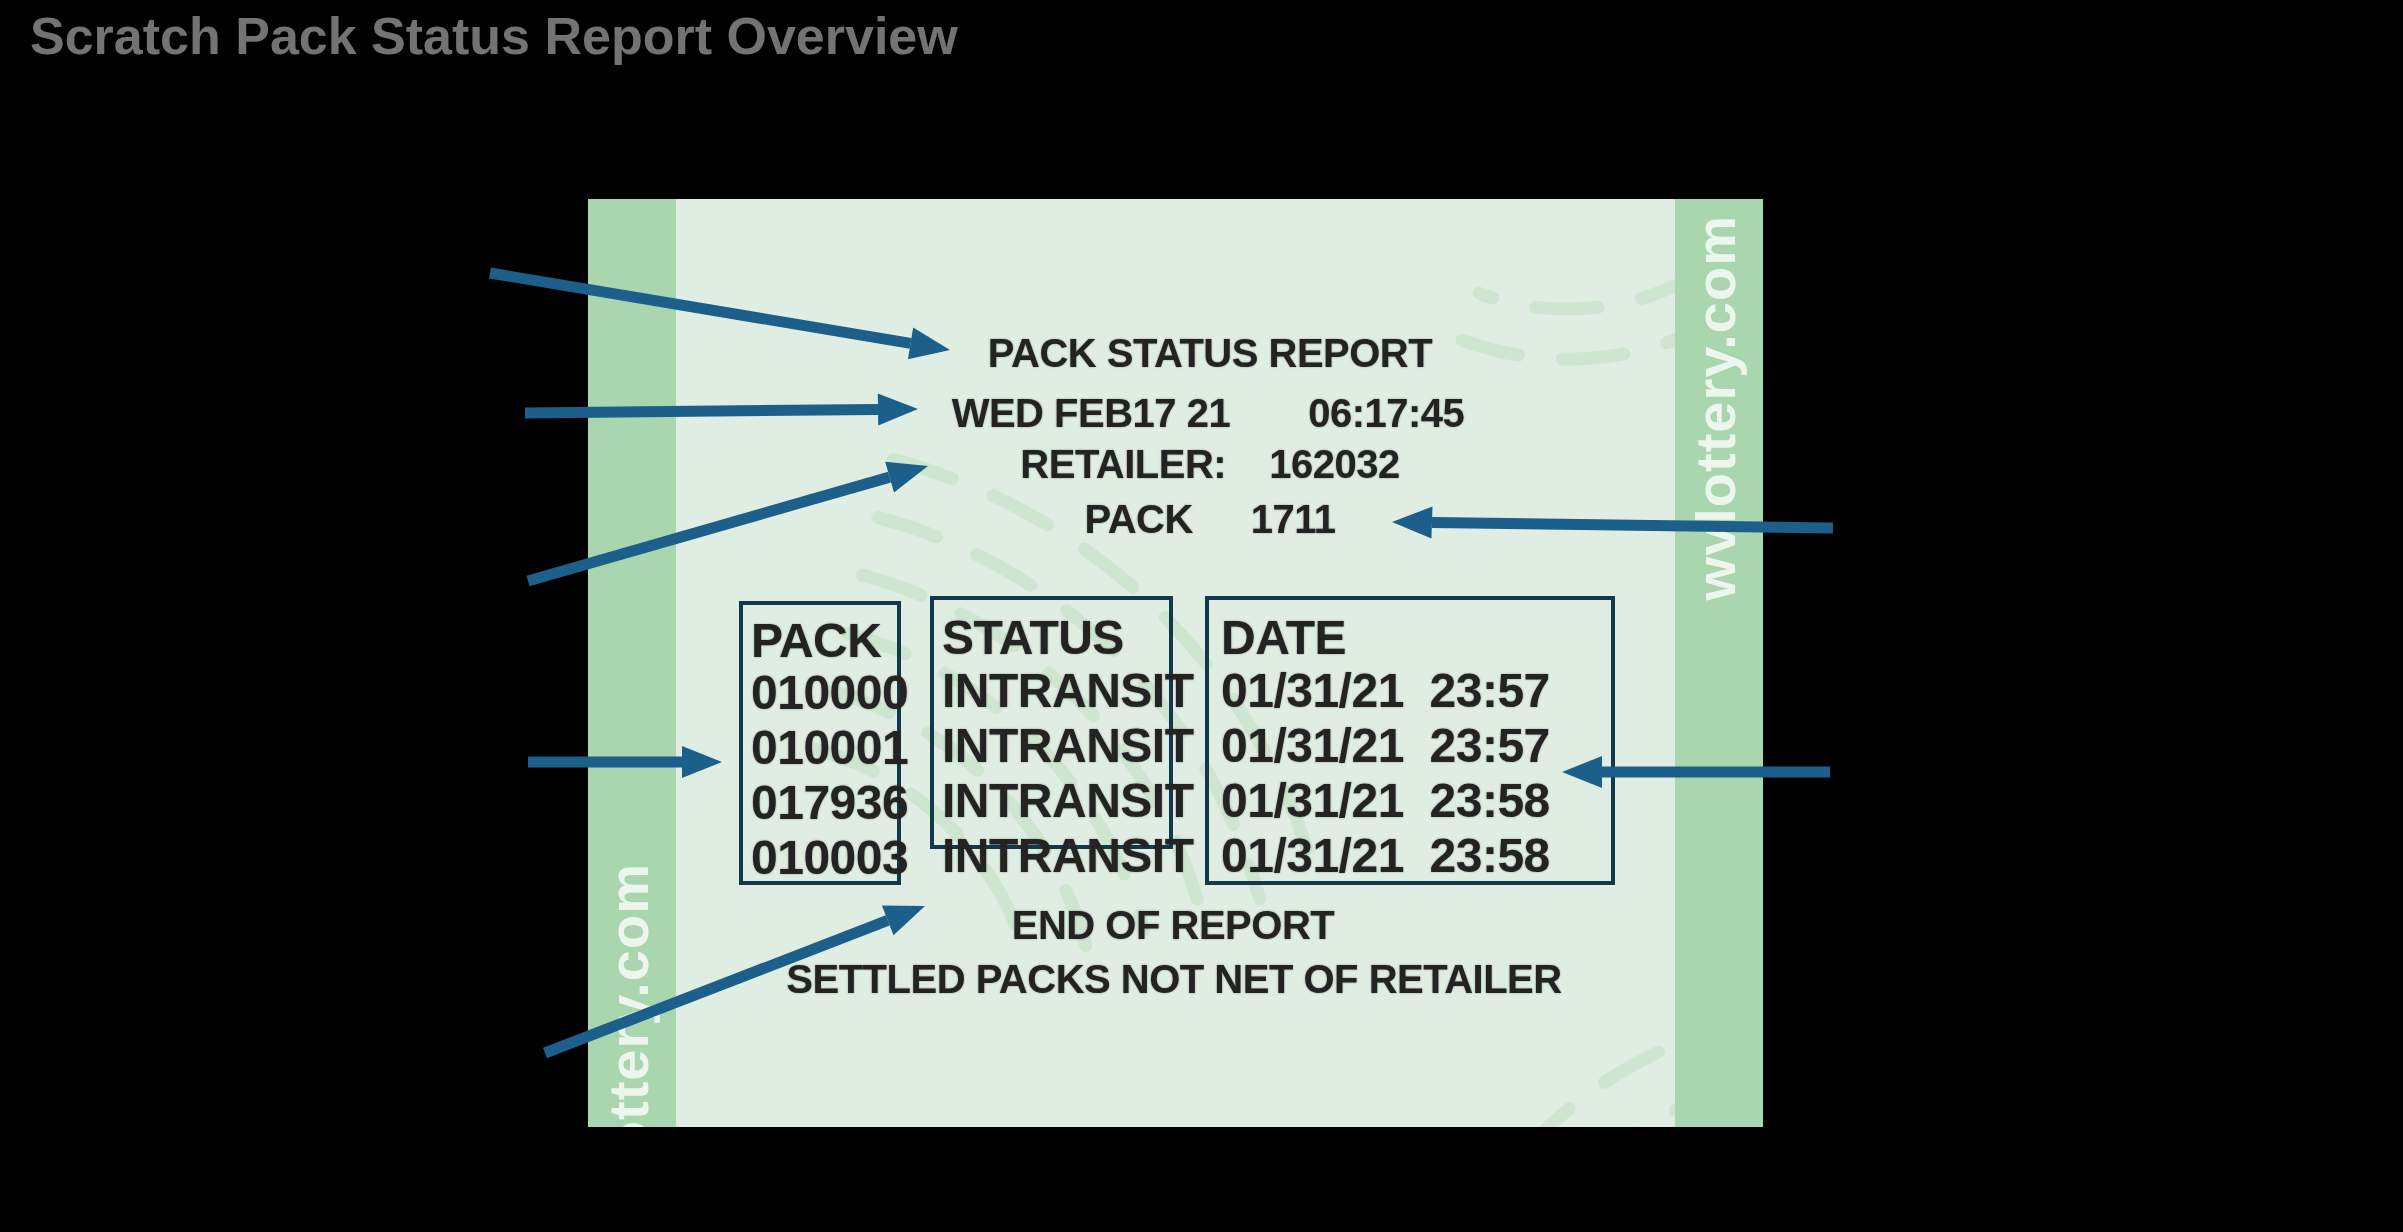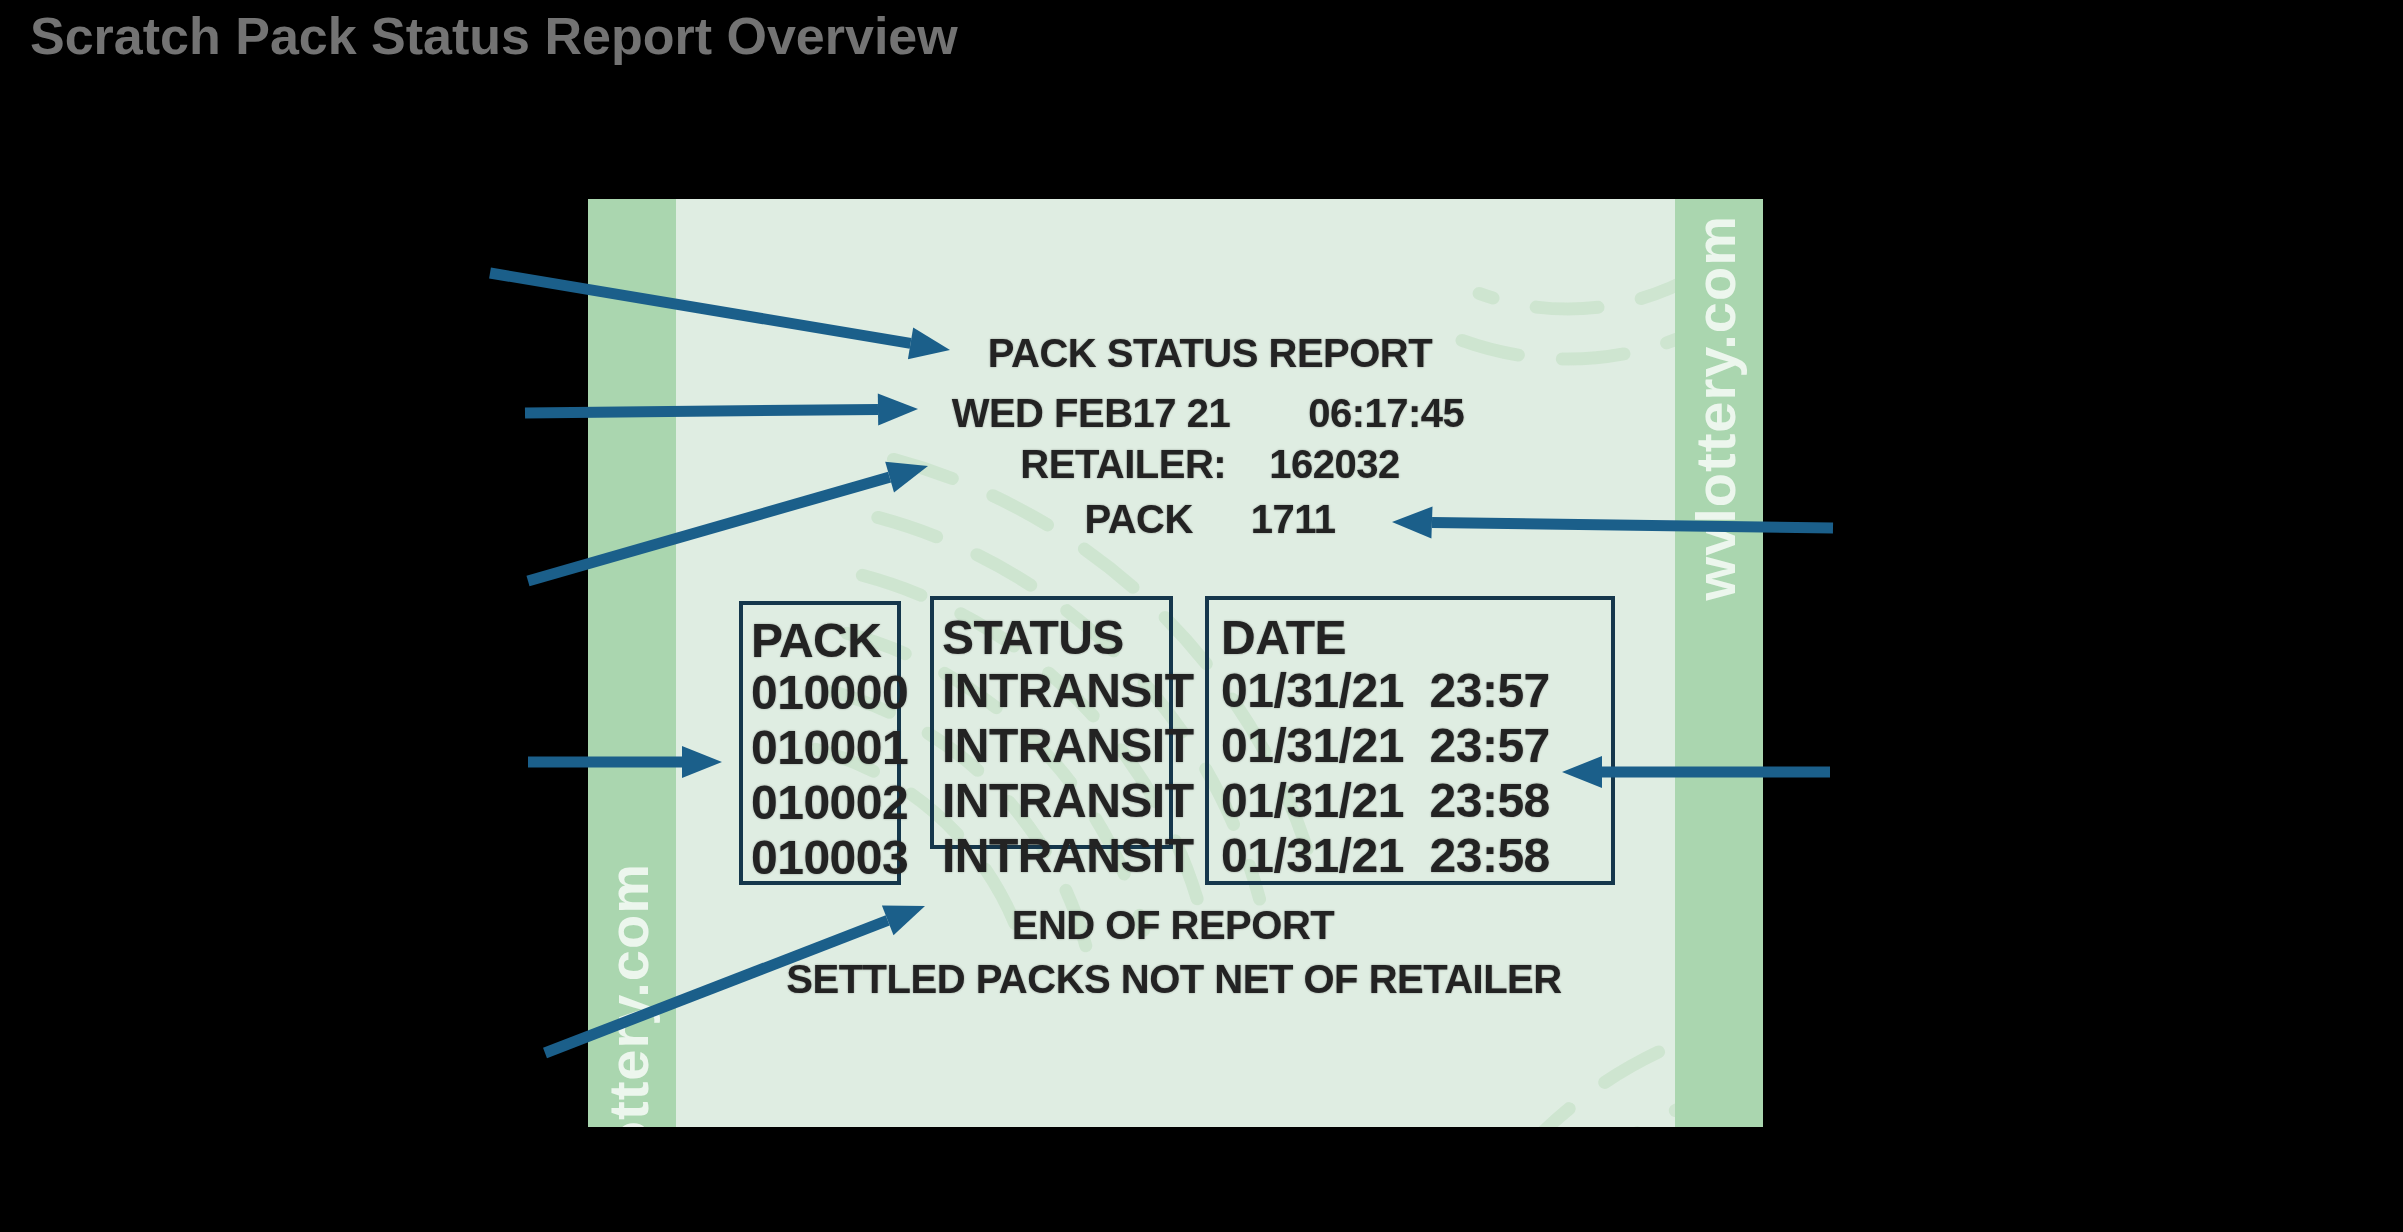--- a/index.html
+++ b/index.html
@@ -94,21 +94,21 @@
   </div>
   <div class="rline gap58" style="left:622px;top:298px;">
     <span>PACK</span>
     <span>1711</span>
   </div>
 
   <div class="tbox" style="left:151px;top:402px;width:162px;height:284px;">
     <div class="tcell" style="top:8px;">PACK</div>
     <div class="tcell" style="top:60px;">010000</div>
     <div class="tcell" style="top:115px;">010001</div>
-    <div class="tcell" style="top:170px;">010002</div>
+    <div class="tcell" style="top:170px;">017936</div>
     <div class="tcell" style="top:225px;">010003</div>
   </div>
 
   <div class="tbox" style="left:342px;top:397px;width:243px;height:253px;">
     <div class="tcell" style="top:10px;">STATUS</div>
     <div class="tcell" style="top:63px;">INTRANSIT</div>
     <div class="tcell" style="top:118px;">INTRANSIT</div>
     <div class="tcell" style="top:173px;">INTRANSIT</div>
     <div class="tcell" style="top:228px;">INTRANSIT</div>
   </div>

